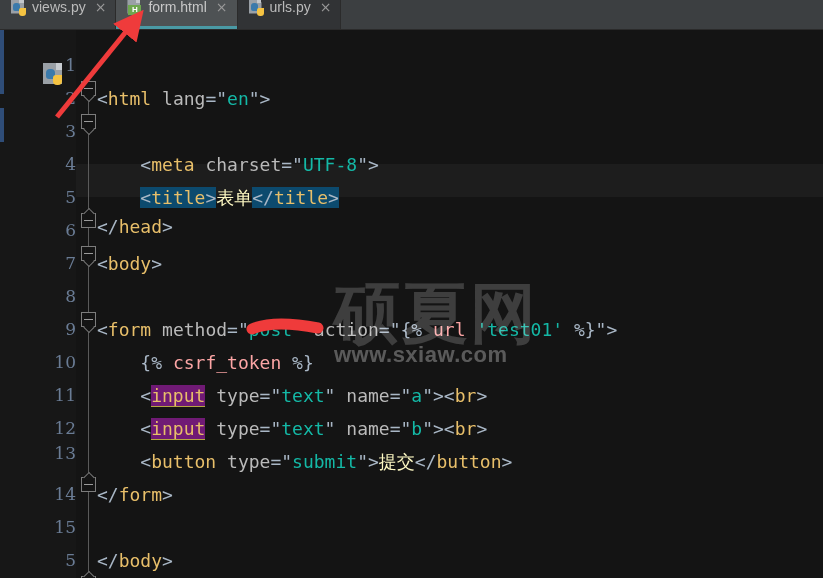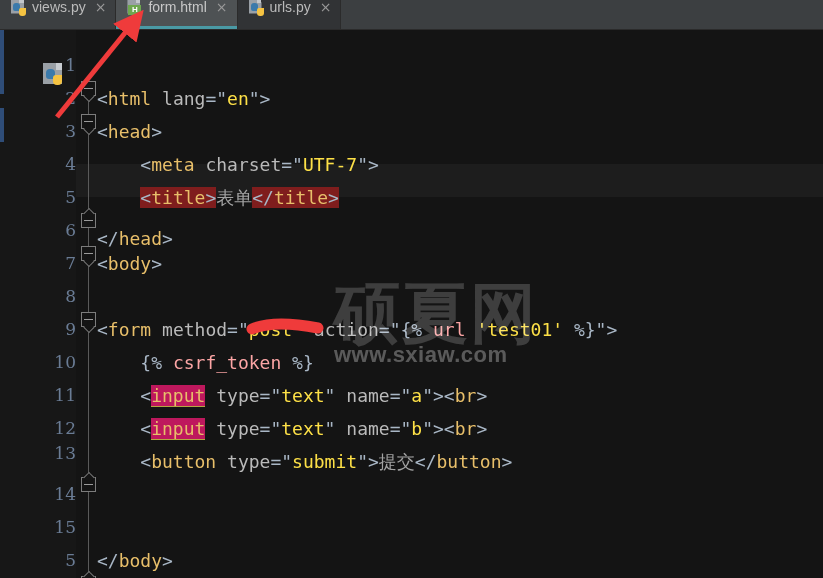--- a/index.html
+++ b/index.html
@@ -212,27 +212,27 @@
     height: 33px;
     line-height: 33px;
     white-space: pre;
     font-family: "DejaVu Sans Mono", monospace;
     font-size: 18px;
     letter-spacing: 0px;
   }
   .punc  { color: #a9b7c6; }
   .tag   { color: #e8bf6a; }
   .attr  { color: #bababa; }
-  .val   { color: #fde047; }
+  .val   { color: #14b8a6; }
   .doct  { color: #ffffff; }
-  .txt   { color: #a3a3a3; }
+  .txt   { color: #fef9c3; }
   .tpl   { color: #a9b7c6; }
   .tplk  { color: #fca5a5; }
-  .sel   { background: #7f1d1d; }
-  .occ   { background: #be185d; border-bottom: 1px solid #b5a642; }
+  .sel   { background: #0c4a6e; }
+  .occ   { background: #701a75; border-bottom: 1px solid #b5a642; }
 
   
   #watermark {
     position: absolute;
     left: 334px; top: 258px;
     pointer-events: none;
     user-select: none;
   }
   #wm-cn {
     font-family: Liberation Serif, serif;
@@ -344,42 +344,42 @@
     <div class="fold-box" style="top:216px"></div>
     <div class="fold-box" style="top:282px"></div>
     <div class="fold-box end" style="top:447px"></div>
     <div class="fold-box end" style="top:546px"></div>
 
   </div>
 
 
   <div class="codeline" style="top:52px"><span class="punc">&lt;</span><span class="tag">html</span><span class="attr"> lang</span><span class="punc">=</span><span class="punc">"</span><span class="val">en</span><span class="punc">"&gt;</span></div>
 
-  <div class="codeline" style="top:85px"><span class="punc">&lt;</span><span class="tag">head</span><span class="punc">&gt;</span></div>
-
-  <div class="codeline" style="top:118px"><span class="punc">    &lt;</span><span class="tag">meta</span><span class="attr"> charset</span><span class="punc">=</span><span class="punc">"</span><span class="val">UTF-7</span><span class="punc">"&gt;</span></div>
+
+  <div class="codeline" style="top:118px"><span class="punc">    &lt;</span><span class="tag">meta</span><span class="attr"> charset</span><span class="punc">=</span><span class="punc">"</span><span class="val">UTF-8</span><span class="punc">"&gt;</span></div>
 
   <div class="codeline" style="top:151px"><span class="punc">    </span><span class="sel"><span class="punc">&lt;</span><span class="tag">title</span><span class="punc">&gt;</span></span><span class="txt">表单</span><span class="sel"><span class="punc">&lt;/</span><span class="tag">title</span><span class="punc">&gt;</span></span></div>
 
-  <div class="codeline" style="top:192px"><span class="punc">&lt;/</span><span class="tag">head</span><span class="punc">&gt;</span></div>
+  <div class="codeline" style="top:180px"><span class="punc">&lt;/</span><span class="tag">head</span><span class="punc">&gt;</span></div>
 
   <div class="codeline" style="top:217px"><span class="punc">&lt;</span><span class="tag">body</span><span class="punc">&gt;</span></div>
 
   <div class="codeline" style="top:250px"></div>
 
   <div class="codeline" style="top:283px"><span class="punc">&lt;</span><span class="tag">form</span><span class="attr"> method</span><span class="punc">=</span><span class="punc">"</span><span class="val">post</span><span class="punc">"</span><span class="attr"> action</span><span class="punc">=</span><span class="punc">"</span><span class="tpl">{%</span><span class="tplk"> url </span><span class="val">'test01'</span><span class="tpl"> %}</span><span class="punc">"&gt;</span></div>
 
   <div class="codeline" style="top:316px"><span class="punc">    </span><span class="tpl">{%</span><span class="tplk"> csrf_token </span><span class="tpl">%}</span></div>
 
   <div class="codeline" style="top:349px"><span class="punc">    &lt;</span><span class="tag occ">input</span><span class="attr"> type</span><span class="punc">=</span><span class="punc">"</span><span class="val">text</span><span class="punc">"</span><span class="attr"> name</span><span class="punc">=</span><span class="punc">"</span><span class="val">a</span><span class="punc">"&gt;&lt;</span><span class="tag">br</span><span class="punc">&gt;</span></div>
 
   <div class="codeline" style="top:382px"><span class="punc">    &lt;</span><span class="tag occ">input</span><span class="attr"> type</span><span class="punc">=</span><span class="punc">"</span><span class="val">text</span><span class="punc">"</span><span class="attr"> name</span><span class="punc">=</span><span class="punc">"</span><span class="val">b</span><span class="punc">"&gt;&lt;</span><span class="tag">br</span><span class="punc">&gt;</span></div>
 
   <div class="codeline" style="top:415px"><span class="punc">    &lt;</span><span class="tag">button</span><span class="attr"> type</span><span class="punc">=</span><span class="punc">"</span><span class="val">submit</span><span class="punc">"&gt;</span><span class="txt">提交</span><span class="punc">&lt;/</span><span class="tag">button</span><span class="punc">&gt;</span></div>
 
+  <div class="codeline" style="top:448px"><span class="punc">&lt;/</span><span class="tag">form</span><span class="punc">&gt;</span></div>
 
   <div class="codeline" style="top:481px"></div>
 
   <div class="codeline" style="top:514px"><span class="punc">&lt;/</span><span class="tag">body</span><span class="punc">&gt;</span></div>
 
   <div class="codeline" style="top:547px"></div>
 
   <div id="watermark">
     <div id="wm-cn">硕夏网</div>
     <div id="wm-url">www.sxiaw.com</div>

